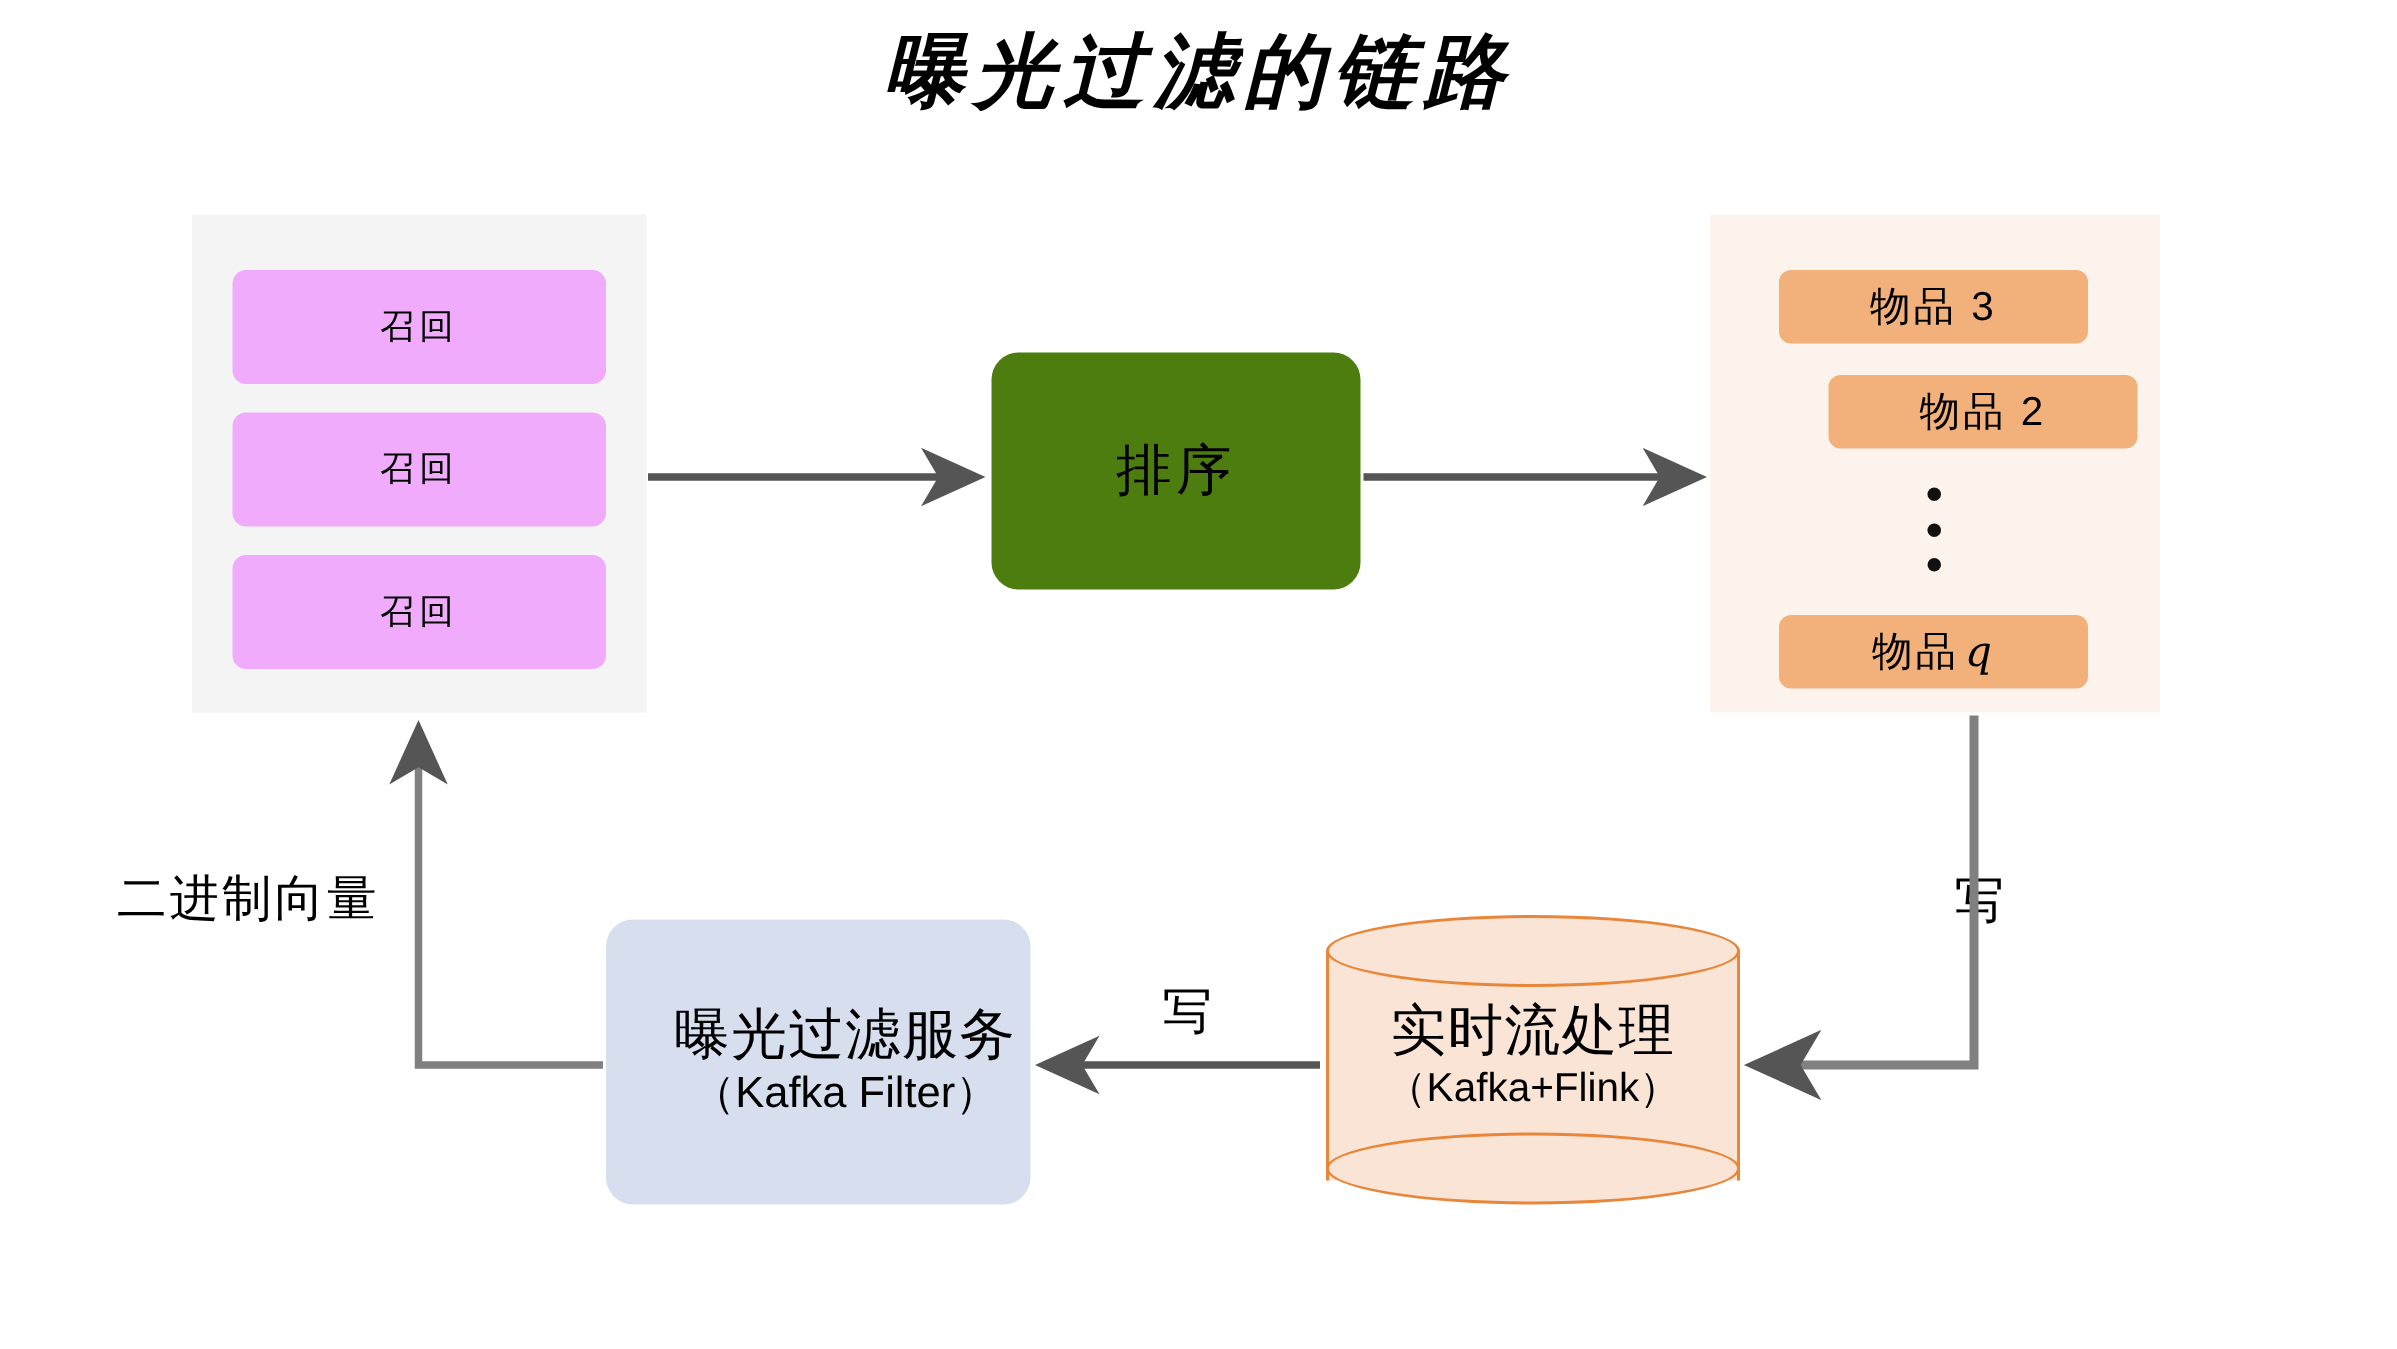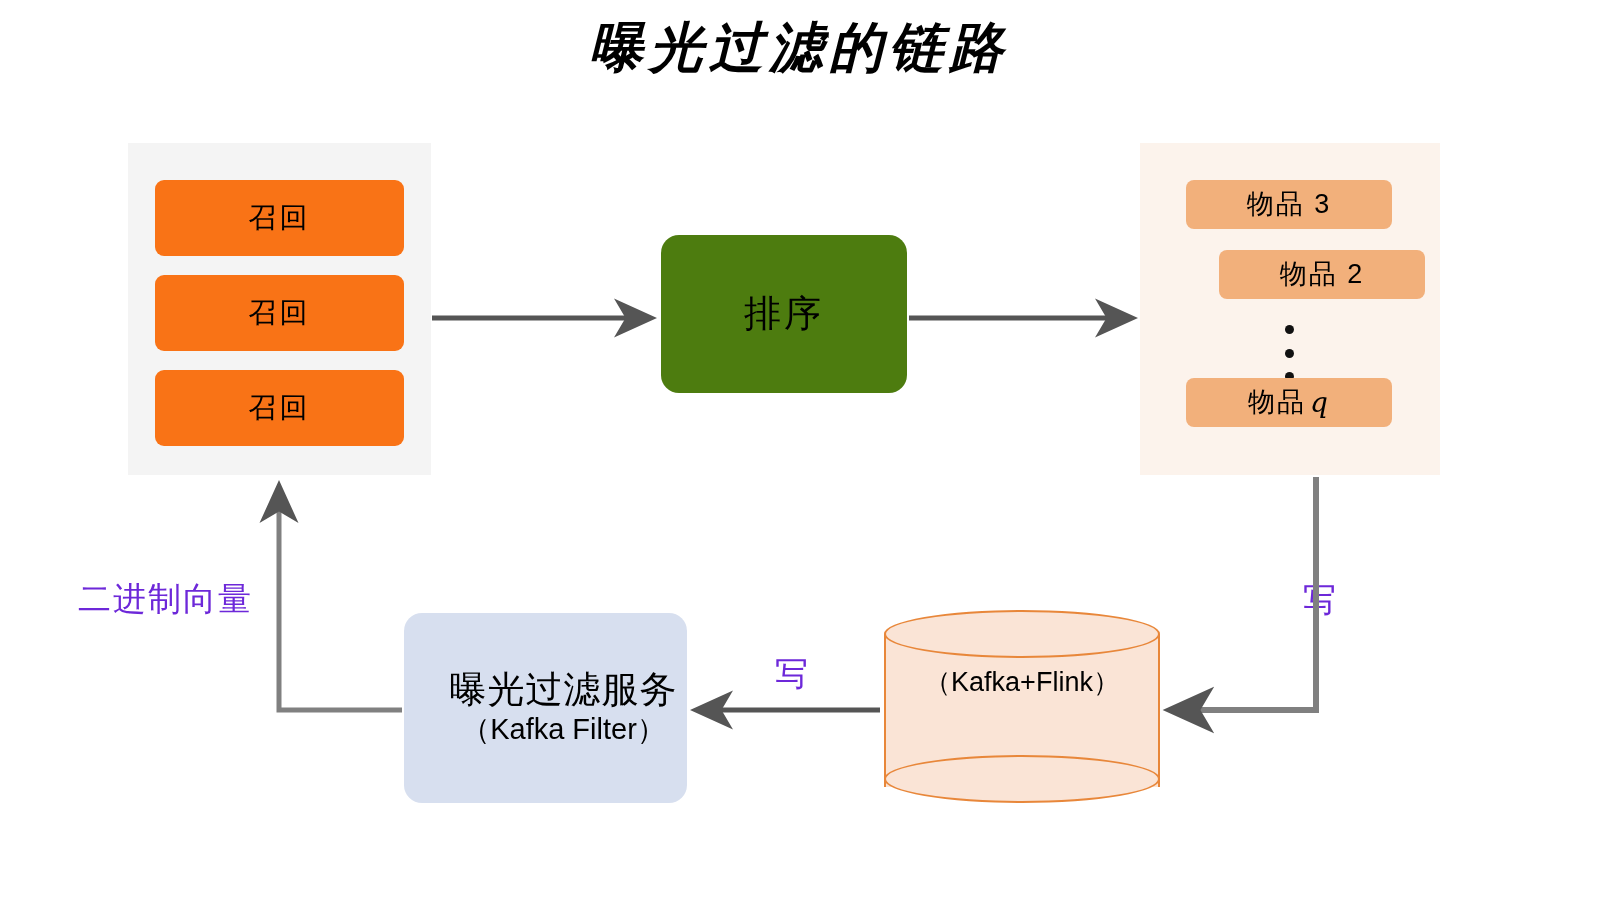--- a/index.html
+++ b/index.html
@@ -68,41 +68,41 @@
     display: flex;
     align-items: center;
     justify-content: center;
     text-align: center;
     line-height: 1.18;
   }
   .recall-box {
     left: 155px;
     width: 249px;
     height: 76px;
-    background: #f97316;
+    background: #f0abfc;
     border-radius: 9px;
-    font-size: 28px;
+    font-size: 23px;
     letter-spacing: 3px;
   }
   .recall-1 { top: 180px; }
   .recall-2 { top: 275px; }
   .recall-3 { top: 370px; }
 
   .item-box {
     left: 1186px;
     width: 206px;
     height: 49px;
     background: #f2b07b;
     border-radius: 8px;
     font-size: 27px;
     letter-spacing: 2px;
   }
   .item-1 { top: 180px; }
   .item-2 { top: 250px; margin-left: 33px; }
-  .item-q { top: 378px; align-items: center; }
+  .item-q { top: 410px; align-items: center; }
   .item-q .ital {
     font-family: "DejaVu Serif", "Liberation Serif", serif;
     font-style: italic;
     font-size: 28px;
     padding-left: 4px;
   }
 
   .vdots {
     position: absolute;
     left: 1186px;
@@ -209,21 +209,21 @@
     line-height: 1.15;
   }
   .cyl-label .l2 {
     font-size: 27px;
     line-height: 1.25;
   }
 
   
   .edge-label {
     position: absolute;
-    color: #6d28d9;
+    color: #000000;
     white-space: nowrap;
   }
   .lbl-binvec {
     left: 78px;
     top: 577px;
     font-size: 33px;
     letter-spacing: 2px;
   }
   .lbl-write-mid {
     left: 775px;
@@ -276,20 +276,21 @@
   <div class="rbox bloom-box">
     <div class="l1">曝光过滤服务</div>
     <div class="l2">（Kafka Filter）</div>
   </div>
 
   <div class="cylinder">
     <div class="cyl-body"></div>
     <div class="cyl-bottom"></div>
     <div class="cyl-top"></div>
     <div class="cyl-label">
+      <div class="l1">实时流处理</div>
       <div class="l2">（Kafka+Flink）</div>
     </div>
   </div>
 
   <div class="edge-label lbl-binvec">二进制向量</div>
   <div class="edge-label lbl-write-mid">写</div>
   <div class="edge-label lbl-write-right">写</div>
 
   <svg class="arrows" viewBox="0 0 1598 899">
     <defs>

